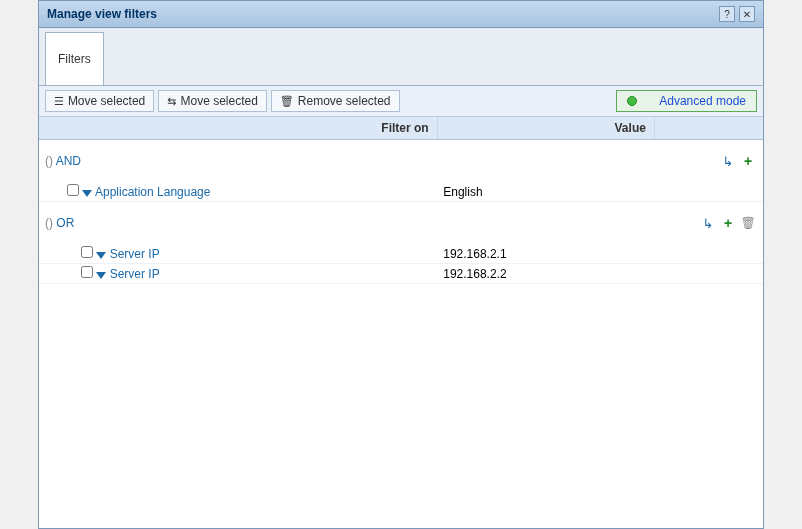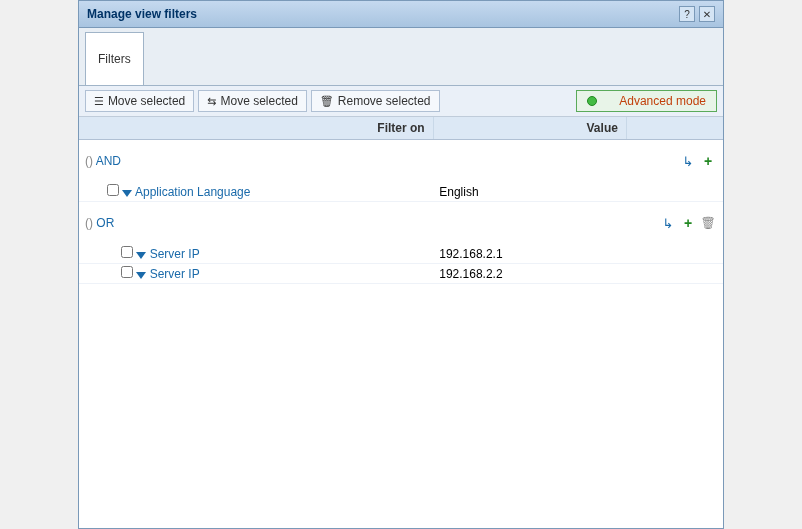--- a/index.html
+++ b/index.html
@@ -1,27 +1,27 @@
 <!DOCTYPE html>
 <html><head>
   <meta charset="utf-8">
   <style>
     * { box-sizing: border-box; margin: 0; padding: 0; font-family: Arial, sans-serif; font-size: 12px; }
     body { background: #f0f0f0; display: flex; justify-content: center; align-items: center; width: 802px; height: 529px; overflow: hidden; }
-    .dialog { width: 646px; height: 529px; background: #ffffff; border: 1px solid #7a99b8; display: flex; flex-direction: column; }
+    .dialog { width: 726px; height: 529px; background: #ffffff; border: 1px solid #7a99b8; display: flex; flex-direction: column; }
     .title-bar { background: linear-gradient(to bottom, #c5d9ef, #a8c4e0); padding: 5px 8px; display: flex; justify-content: space-between; align-items: center; border-bottom: 1px solid #7a99b8; }
     .title-text { font-size: 12px; font-weight: bold; color: #003366; }
     .title-icons { display: flex; gap: 4px; }
     .title-btn { width: 16px; height: 16px; background: #d4e4f4; border: 1px solid #7a99b8; cursor: pointer; display: flex; align-items: center; justify-content: center; font-size: 10px; color: #333; }
     .tab-bar { background: #e8eef4; border-bottom: 1px solid #a0b4c8; padding: 4px 6px 0 6px; display: flex; }
     .tab { padding: 19px 12px; background: #ffffff; border: 1px solid #a0b4c8; border-bottom: none; cursor: pointer; color: #333; font-size: 12px; }
     .toolbar { background: #eaf0f8; border-bottom: 1px solid #c0ccda; padding: 4px 6px; display: flex; align-items: center; gap: 4px; }
     .toolbar-btn { background: #f5f8fc; border: 1px solid #b0c0d4; padding: 3px 8px; cursor: pointer; display: flex; align-items: center; gap: 4px; color: #333; font-size: 12px; white-space: nowrap; }
     .toolbar-sep { flex: 1; }
-    .advanced-btn { background: #e8f4e8; border: 1px solid #5aaa5a; padding: 3px 10px; cursor: pointer; display: flex; align-items: center; gap: 22px; color: #c2410c; font-size: 12px; }
+    .advanced-btn { background: #e8f4e8; border: 1px solid #5aaa5a; padding: 3px 10px; cursor: pointer; display: flex; align-items: center; gap: 22px; color: #1d4ed8; font-size: 12px; }
     .green-dot { width: 10px; height: 10px; background: #44bb44; border-radius: 50%; border: 1px solid #228822; }
     .content-area { flex: 1; overflow: auto; padding: 0; background: #ffffff; }
     .filter-table { width: 100%; border-collapse: collapse; }
     .filter-header { background: #dce8f5; }
     .filter-header th { padding: 4px 8px; text-align: right; font-weight: bold; color: #333; border-bottom: 1px solid #b0c0d4; border-right: 1px solid #c8d8e8; font-size: 12px; }
     .filter-header th:last-child { border-right: none; }
     .filter-row td { padding: 2px 6px; vertical-align: middle; border-bottom: 1px solid #eef2f8; }
     .group-row td { padding: 12px 6px; vertical-align: middle; }
     .link-blue { color: #1a6aaa; cursor: pointer; text-decoration: none; }
     .row-icons { display: flex; gap: 2px; align-items: center; justify-content: flex-end; }

